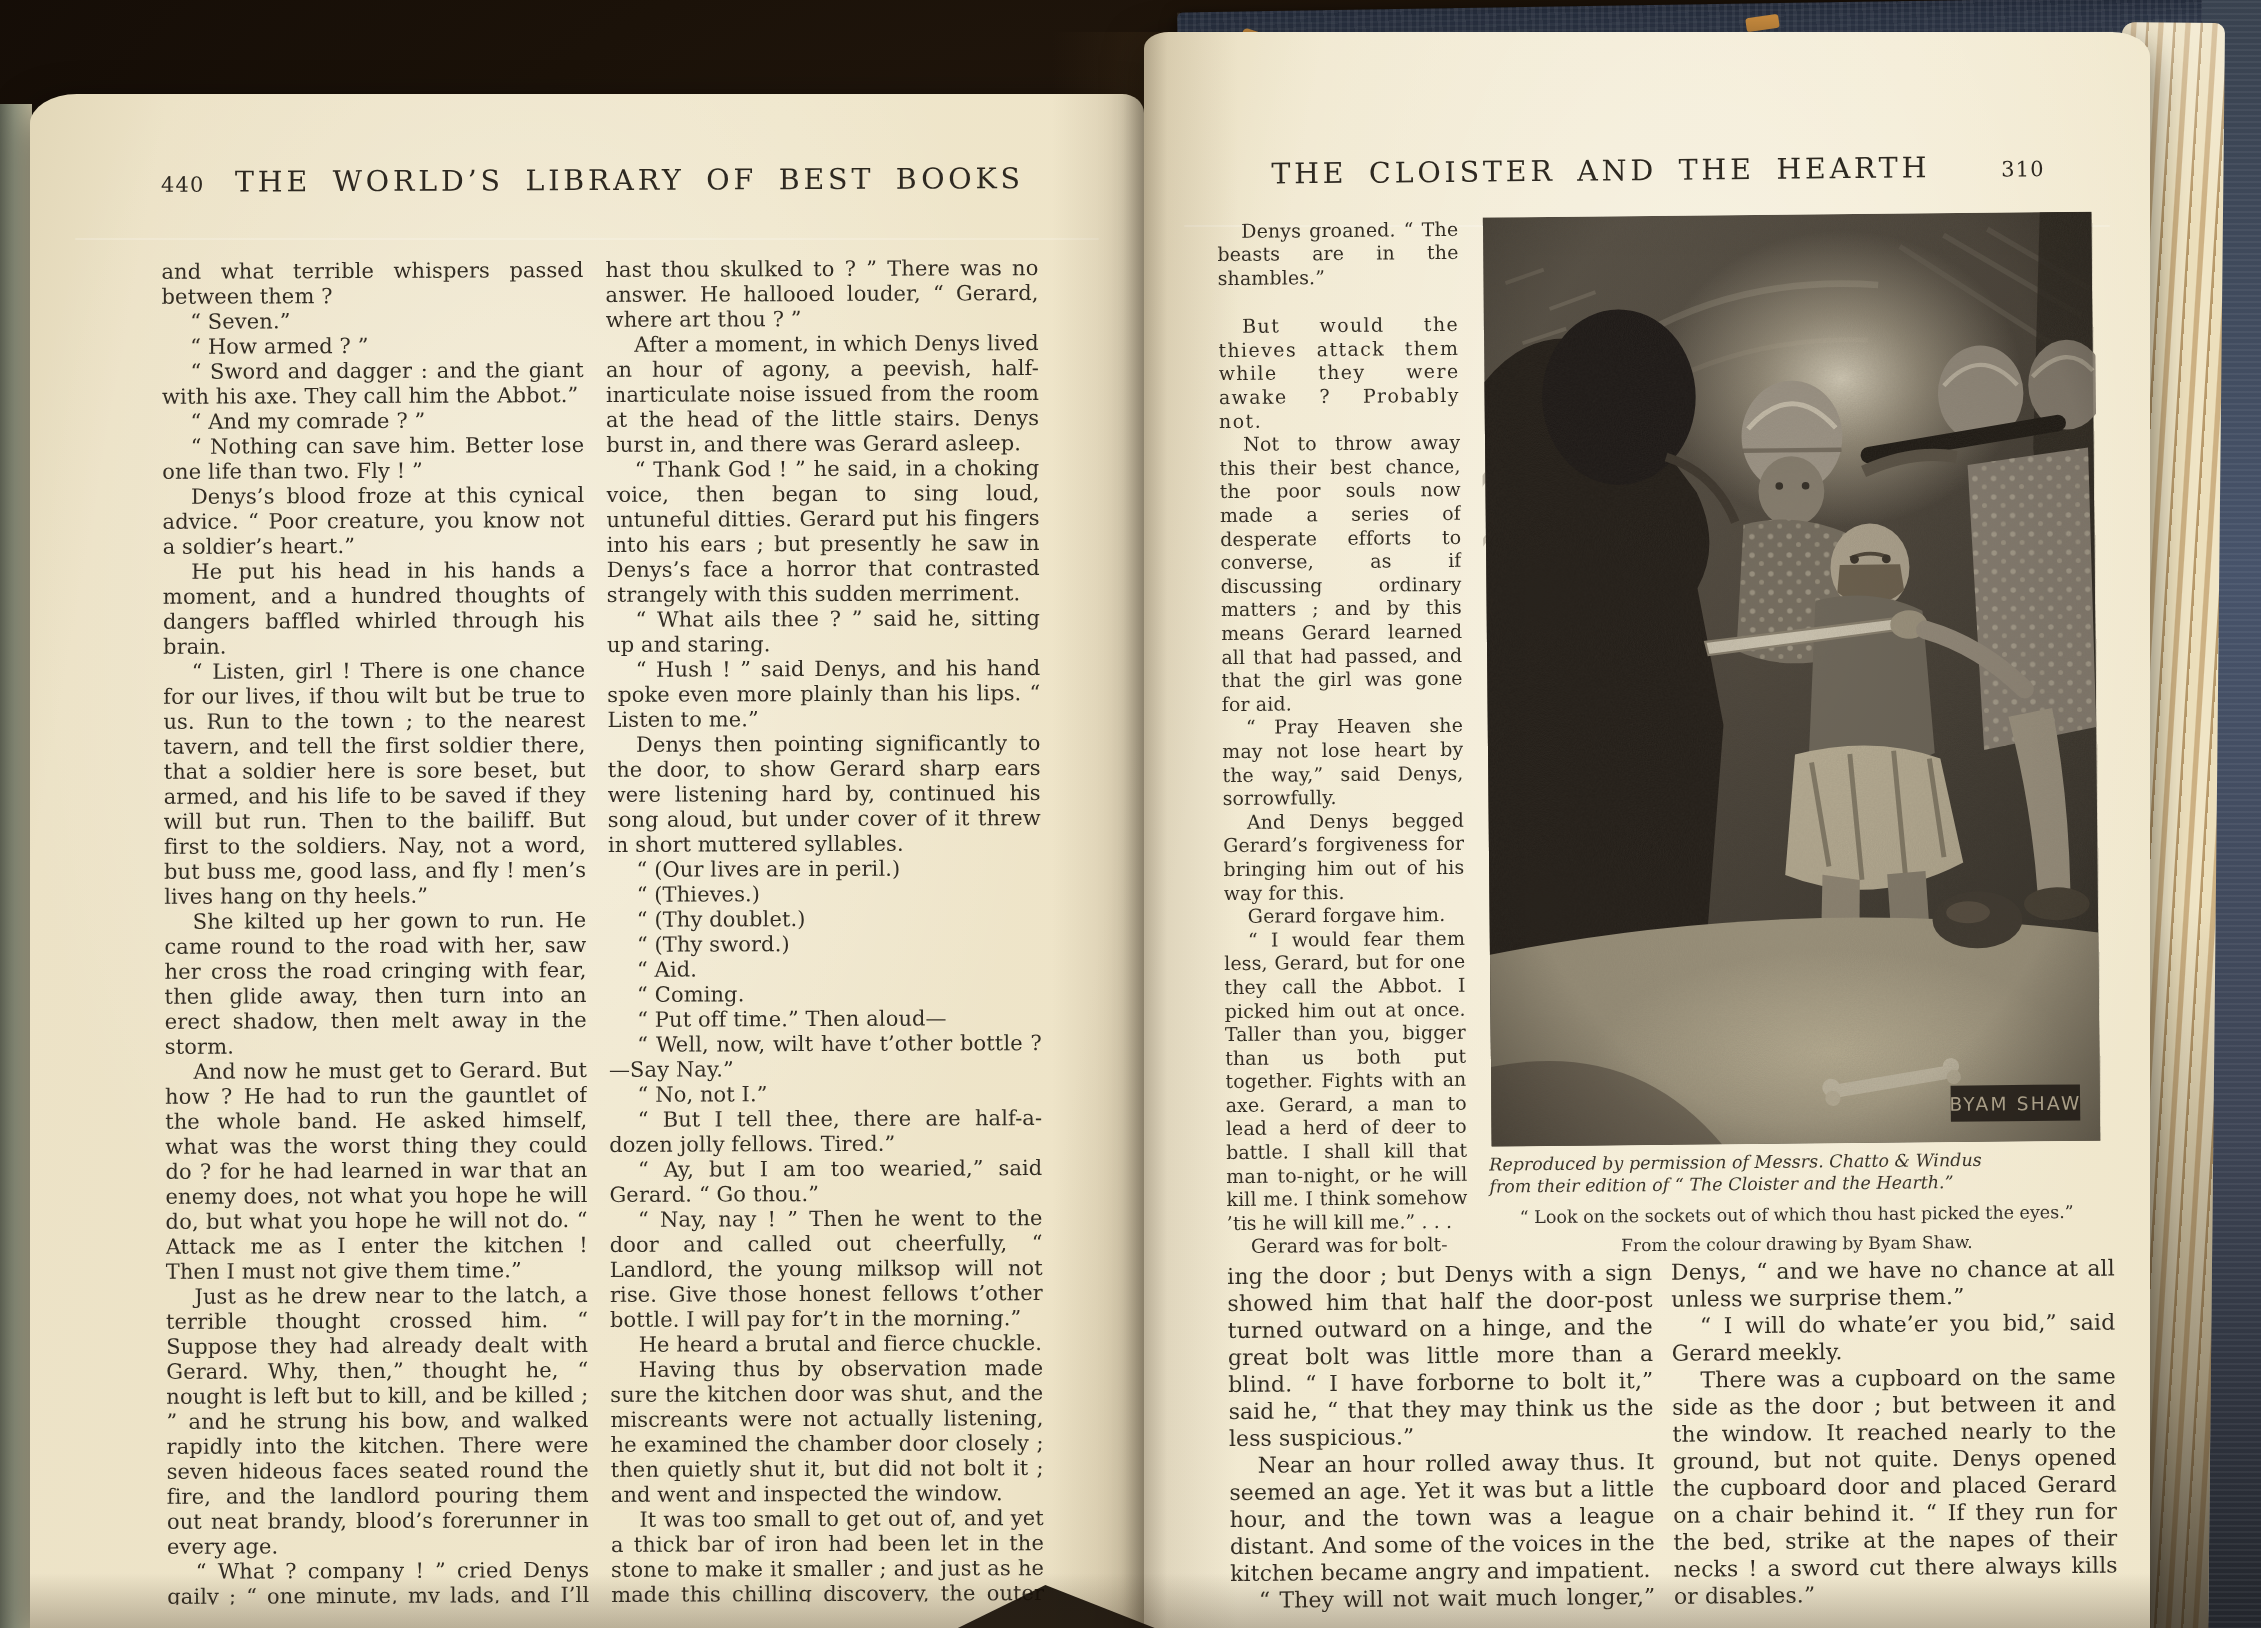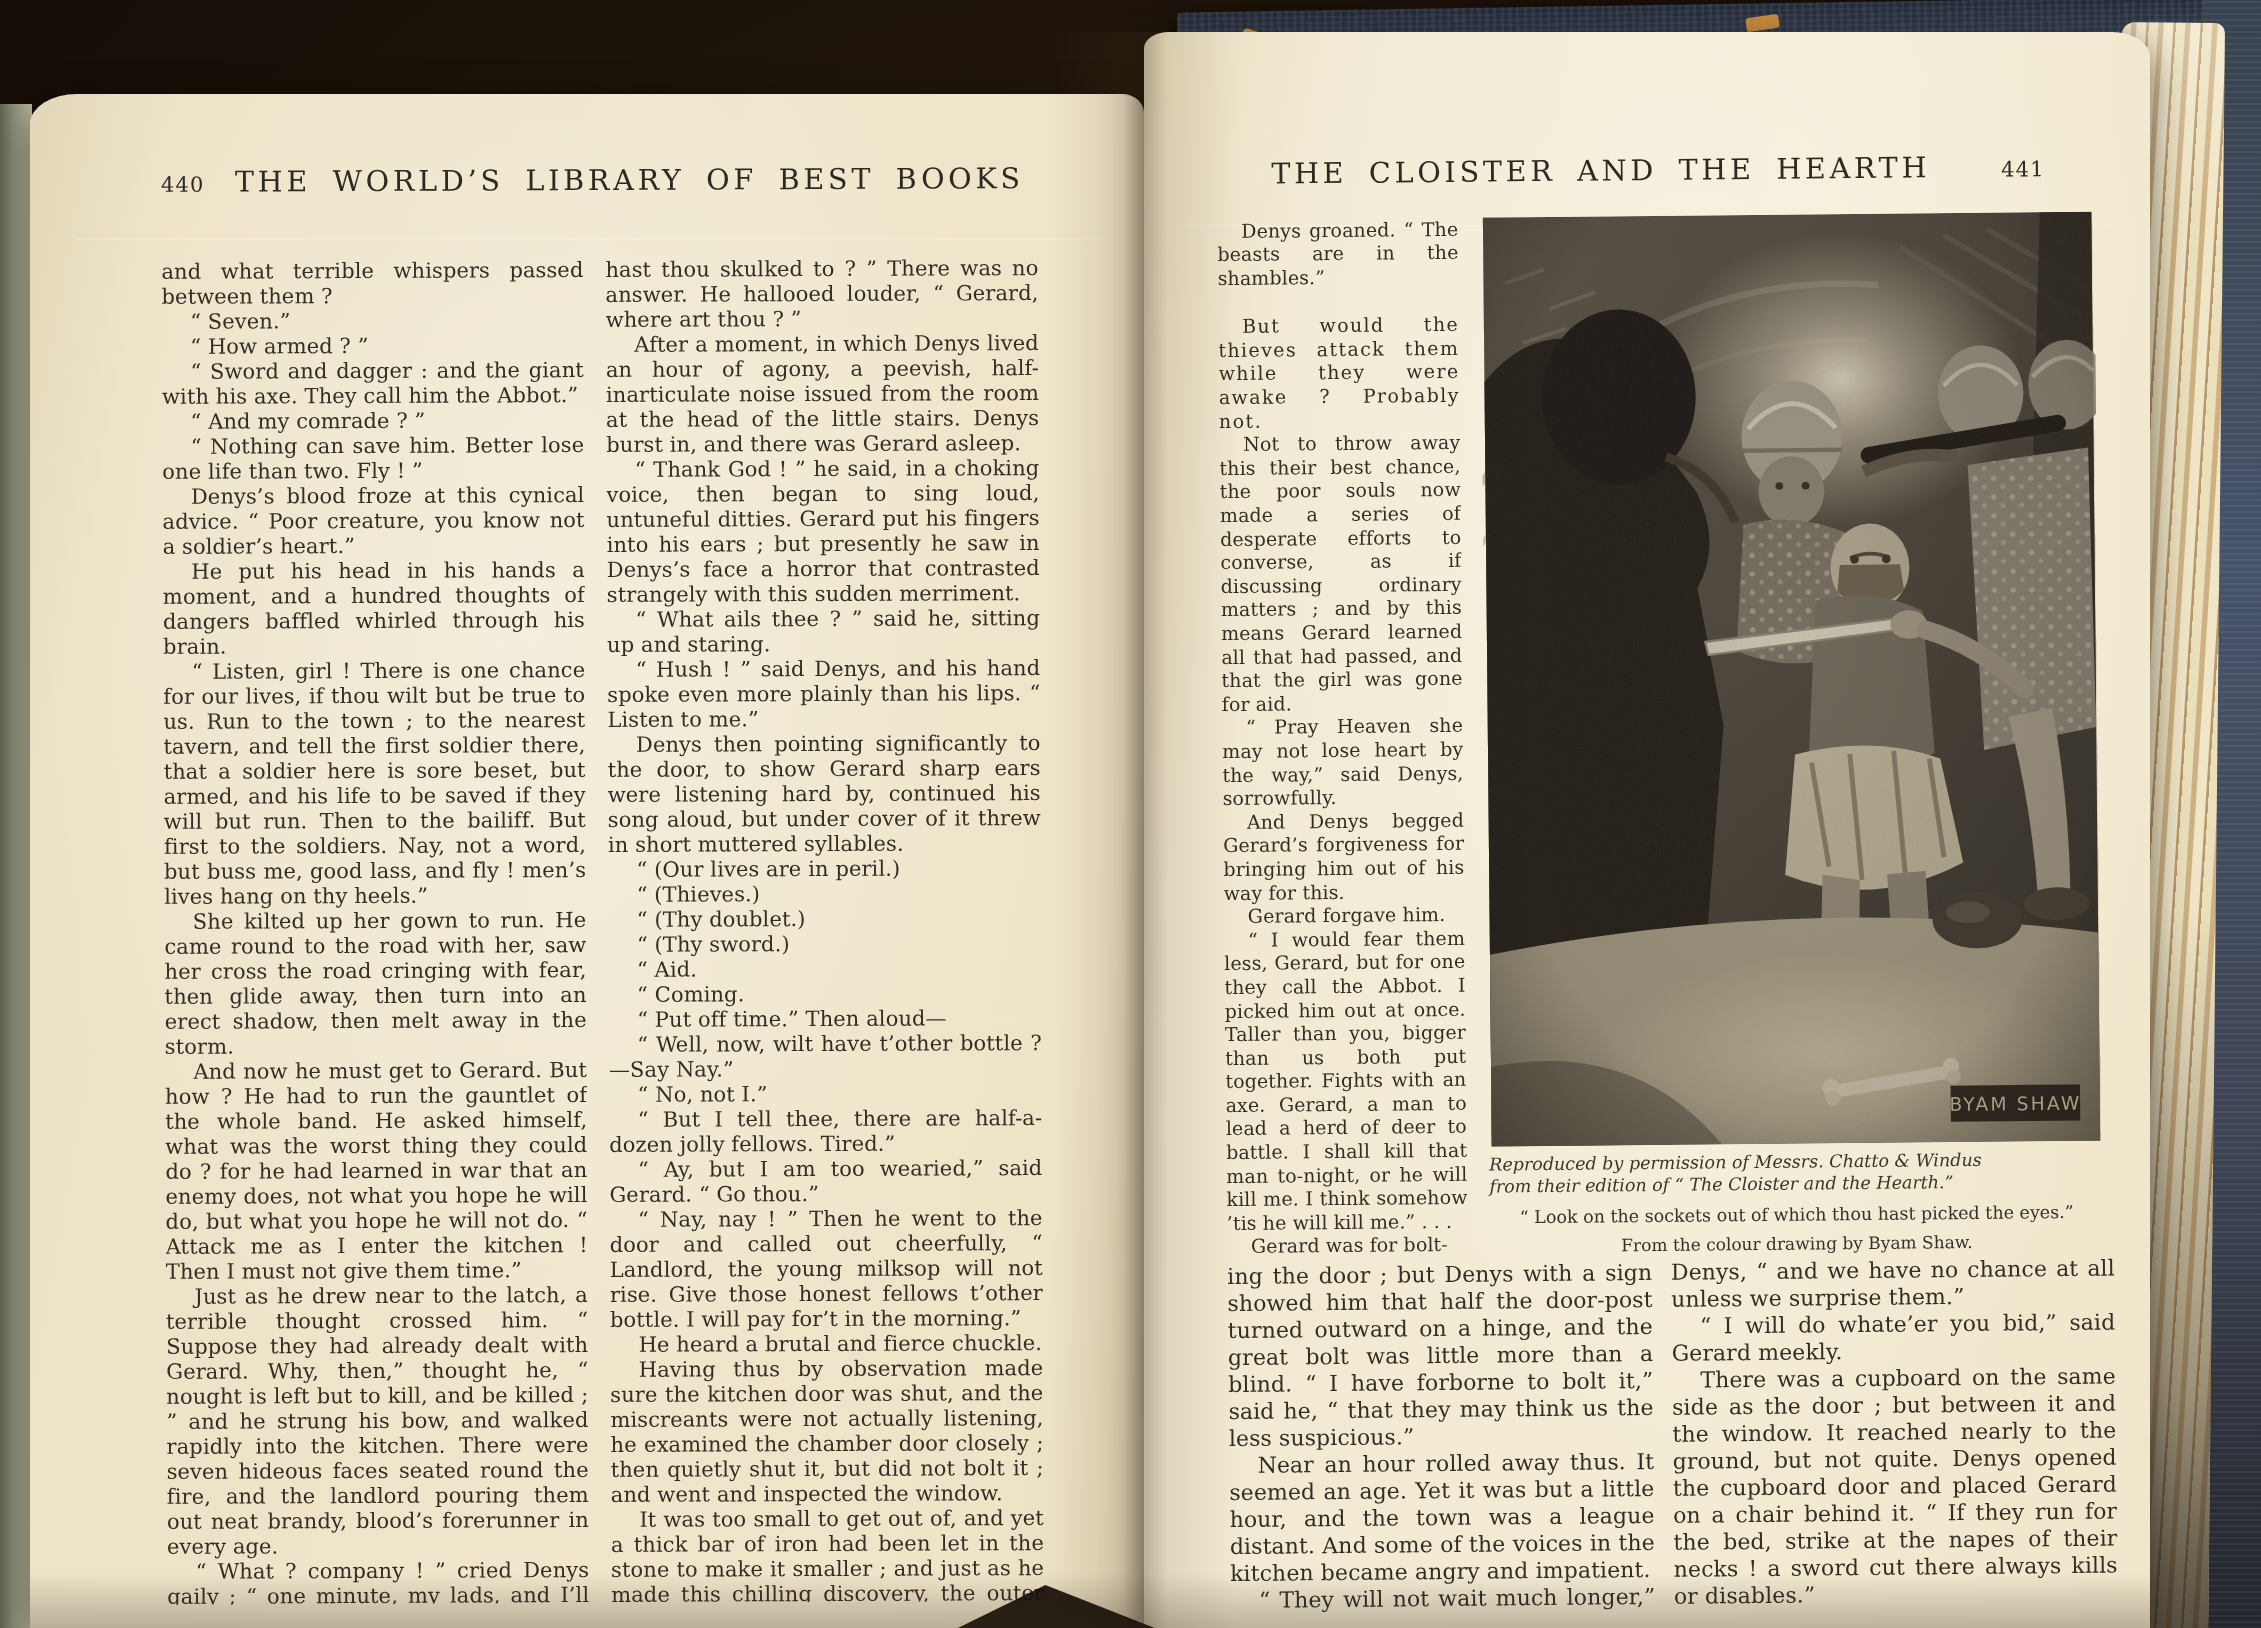--- a/index.html
+++ b/index.html
@@ -160,21 +160,21 @@
           </div>
       </div>
     </div>
   </div>
 
   <div class="page page-right">
     <div class="crease" style="top:193px"></div>
     <div class="page-inner">
       <div class="running-head">
         <span class="title">THE CLOISTER AND THE HEARTH</span>
-        <span class="num">441</span>
+        <span class="num">310</span>
       </div>
 
       <div class="top-row">
         <div class="narrow-col cont-not">
             <p class="para">Denys groaned. “ The beasts are in the shambles.”</p>
             <p class="para">But would the thieves attack them while they were awake ?  Probably not.</p>
             <p class="para">Not to throw away this their best chance, the poor souls now made a series of desperate efforts to converse, as if discussing ordinary matters ;  and by this means Gerard learned all that had passed, and that the girl was gone for aid.</p>
             <p class="para">“ Pray Heaven she may not lose heart by the way,” said Denys, sorrowfully.</p>
             <p class="para">And Denys begged Gerard’s forgiveness for bringing him out of his way for this.</p>
             <p class="para">Gerard forgave him.</p>

